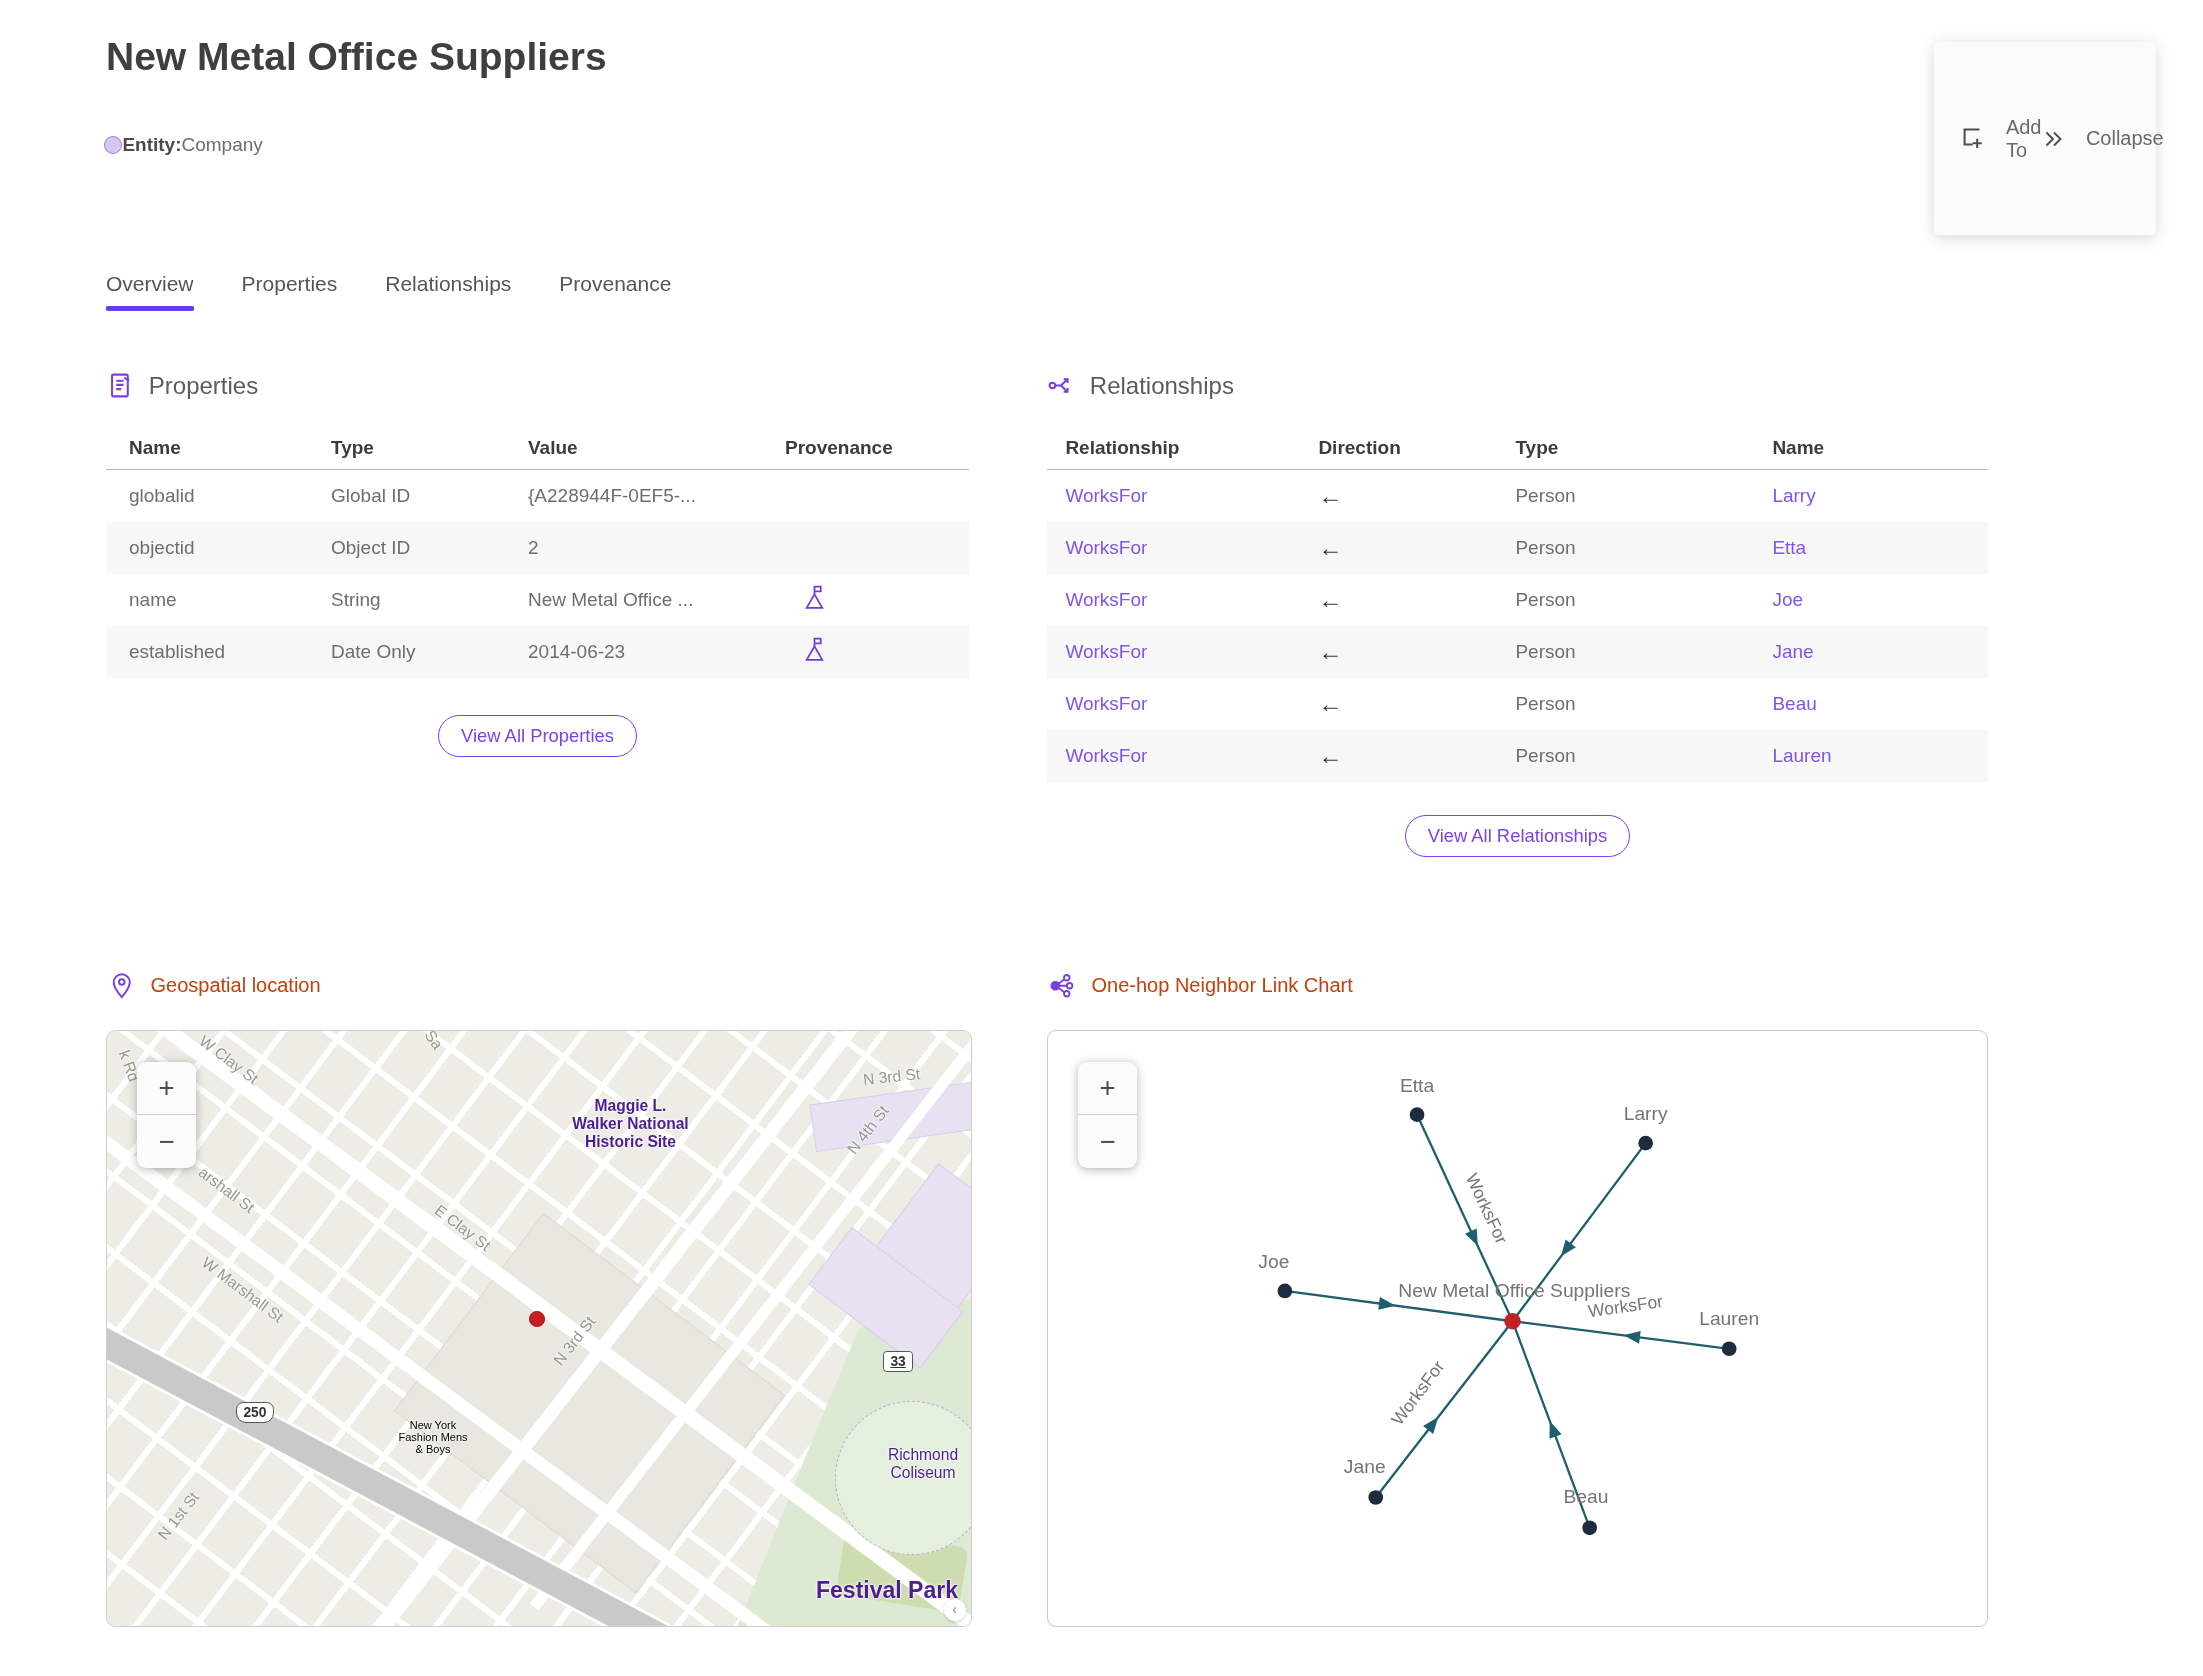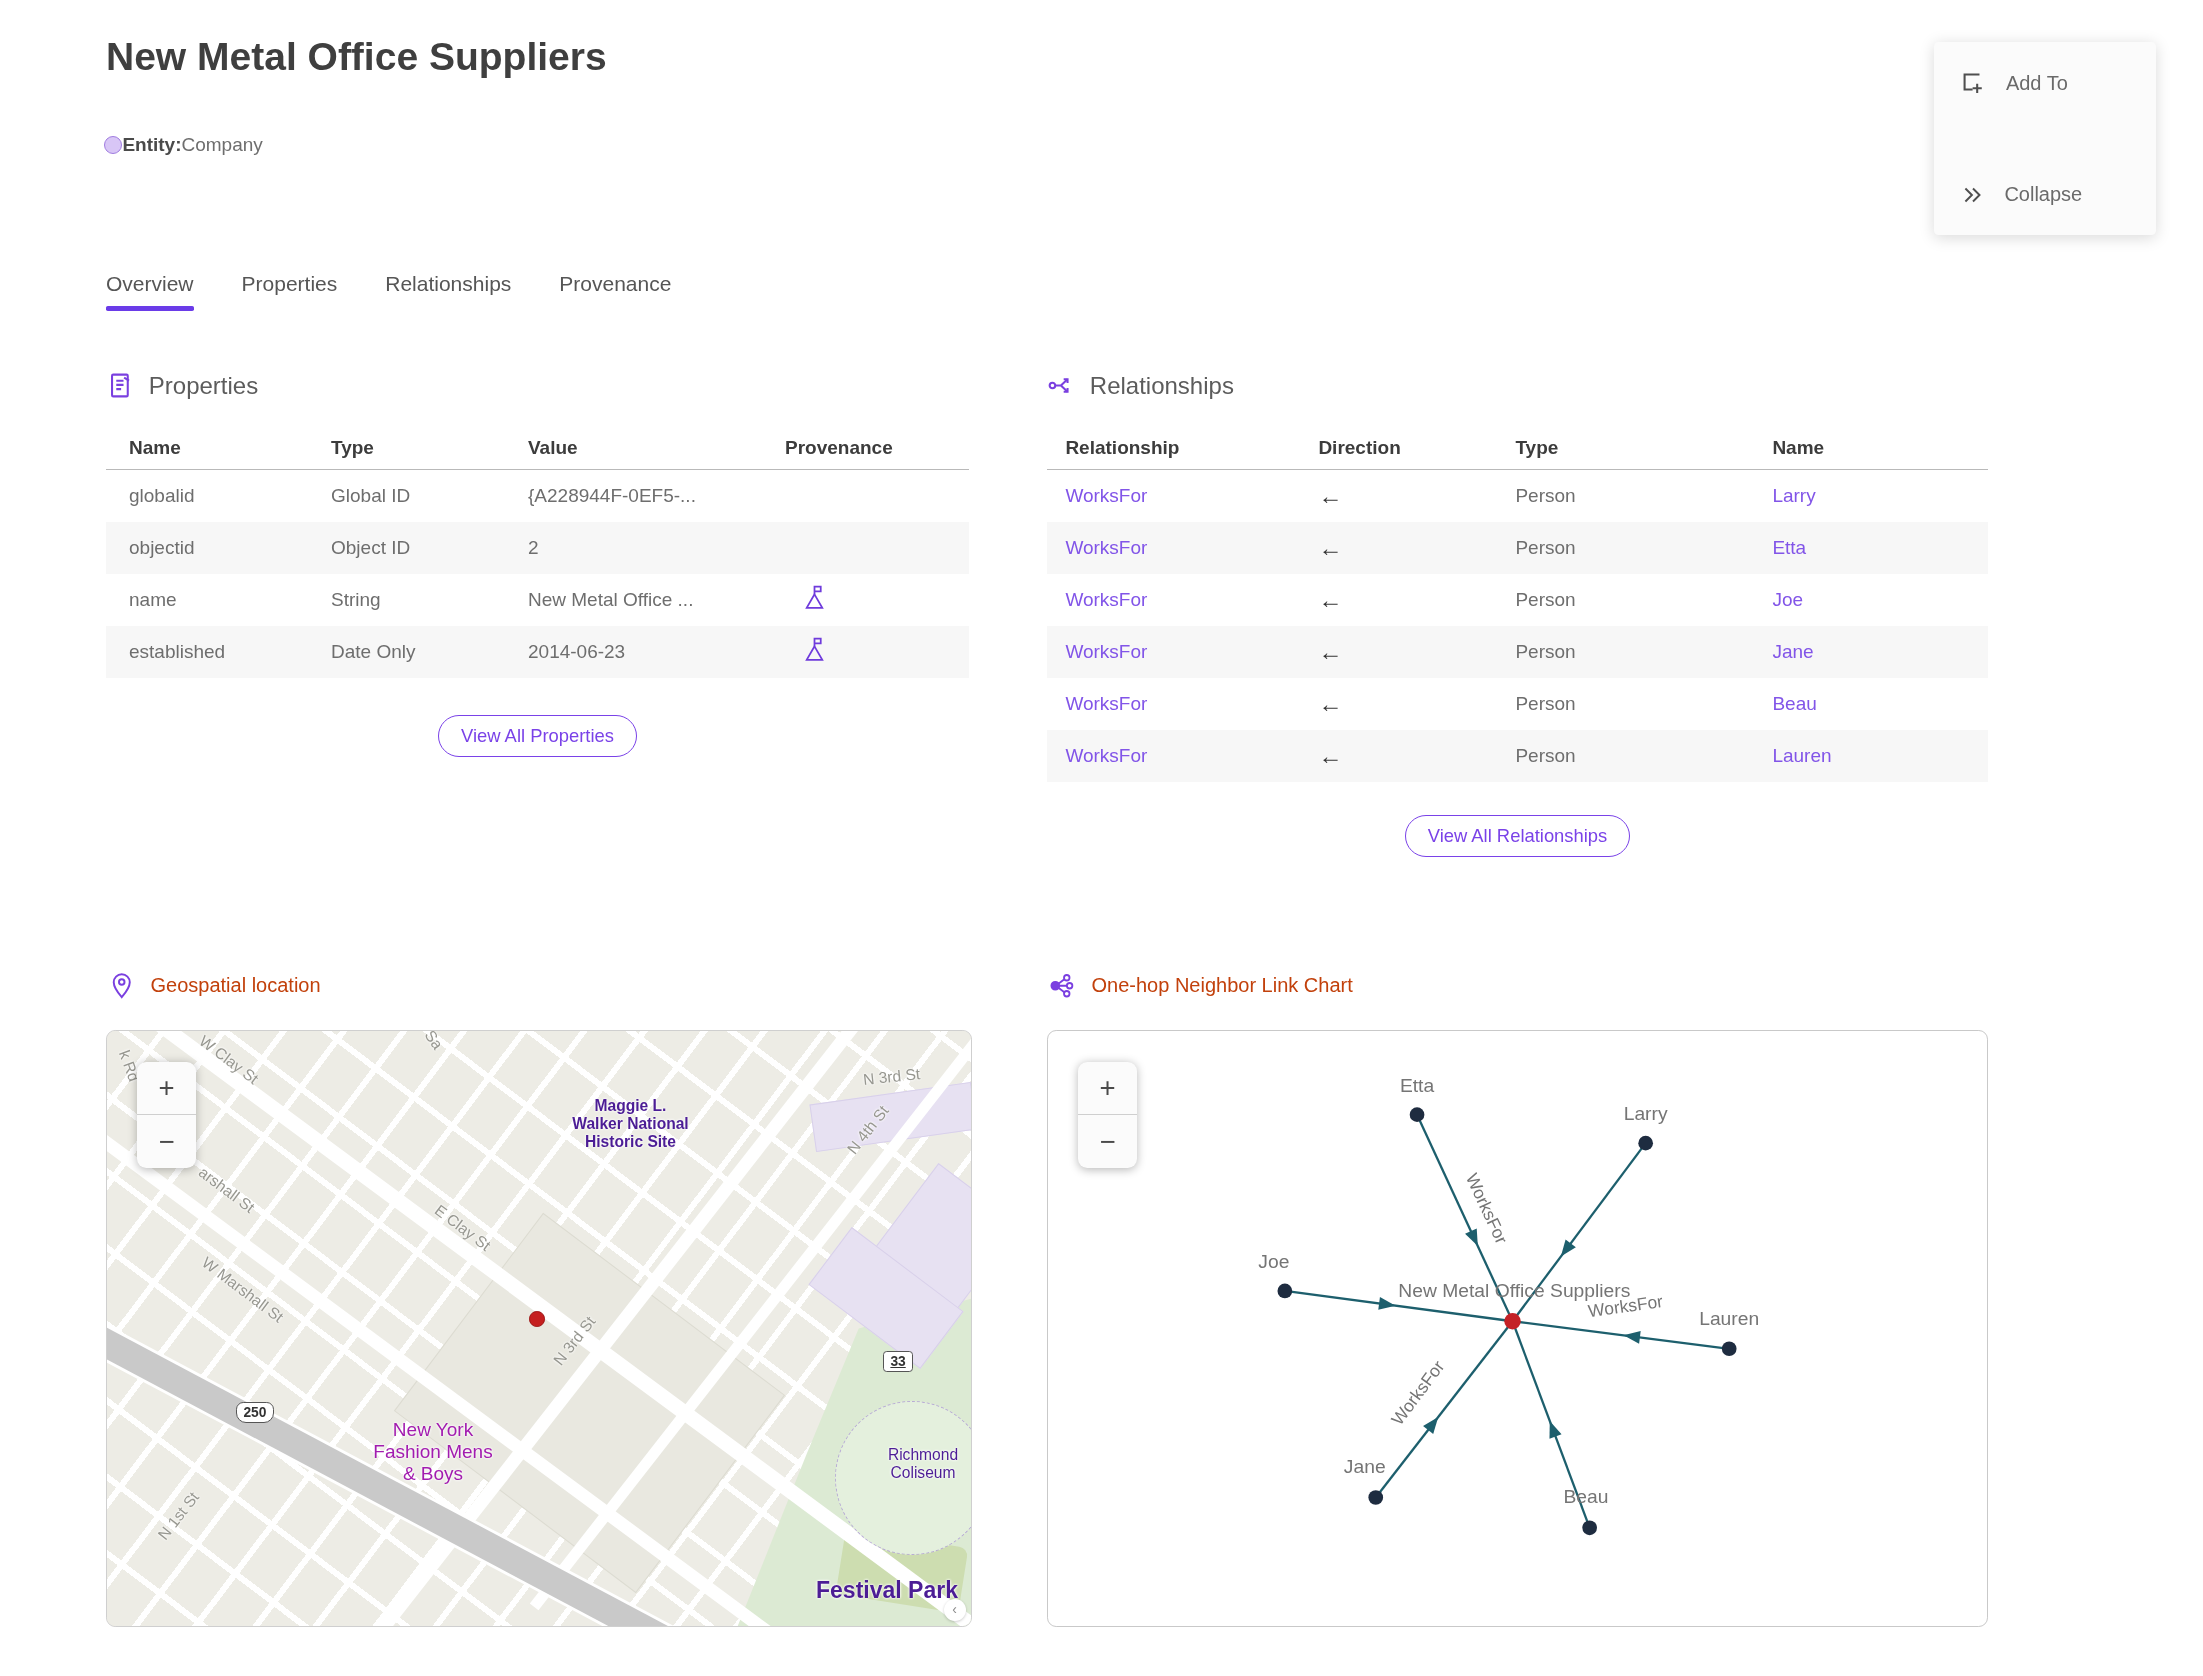--- a/index.html
+++ b/index.html
@@ -13,21 +13,21 @@
   
   .page-title { left:106px; top:35px; font-size:39px; font-weight:700; color:#3f3f3f; }
   .entity-row { left:104px; top:134px; display:flex; align-items:center; font-size:19px; }
   .entity-dot { width:18.4px; height:18.4px; border-radius:50%; background:#d8c6f6; border:1.8px solid #a07ce0; }
   .entity-label { font-weight:700; color:#4a4a4a; }
   .entity-type { color:#6e6e6e; }
 
   
   .actions-card { left:1934px; top:42px; width:222px; height:193px; background:#fbfbfb;
     border-radius:4.6px; box-shadow:0 2.8px 14.7px rgba(0,0,0,0.15); padding:27.5px 26px;
-    display:flex; flex-direction:column; justify-content:space-between; }
+    display:flex; flex-direction:row; justify-content:space-between; }
   .action-item { display:flex; align-items:center; gap:18.4px; font-size:20px; color:#6a6a6a; cursor:pointer; }
   .action-item svg { flex:0 0 auto; }
 
   
   .tabs { left:106px; top:272px; display:flex; gap:48px; font-size:21px; color:#565656; }
   .tab { position:relative; padding-bottom:14.7px; cursor:pointer; }
   .tab.active::after { content:""; position:absolute; left:0; right:0; bottom:0; height:4.6px;
     background:#6a3be8; border-radius:1.8px; }
 
   
@@ -83,21 +83,21 @@
   .lav { position:absolute; background:#e7e1f2; border:0.9px solid #d8d0ea; }
   .bigblk { position:absolute; left:331px; top:248px; width:303px; height:248px; background:#e9e8e0;
     border:0.9px solid #dcdbd1; transform:rotate(37deg); }
   .coliseum-circle { position:absolute; left:728px; top:370px; width:154px; height:154px;
     border:1.8px dashed #b8abd6; border-radius:50%; background:#e4f0dd; }
   .marker { position:absolute; left:422px; top:280px; width:15.6px; height:15.6px; border-radius:50%;
     background:#c51f1f; border:1.8px solid #9d1414; z-index:20; }
   .mlabel { position:absolute; font-size:15.6px; color:#979790; white-space:pre-line;
     text-shadow:0 0 2.8px #fff, 0 0 2.8px #fff; z-index:15; }
   .mlabel.green { color:#4c1d95; text-align:center; }
-  .mlabel.poi { color:#a21caf; text-align:center; font-size:19px; }
+  .mlabel.poi { color:#000000; text-align:center; font-size:11px; }
   .shield { position:absolute; background:#fff; border:1.8px solid #555; color:#333; font-size:13.8px;
     font-weight:700; padding:1.8px 6.4px; z-index:16; }
   .shield.us { border-radius:7.3px 7.3px 10px 10px; }
   .shield.sq { border-radius:3.7px;text-decoration:underline; }
   .attrib { position:absolute; right:5.5px; bottom:5.5px; width:22px; height:22px; border-radius:50%;
     background:#ffffff; color:#8a8a8a; display:flex; align-items:center; justify-content:center;
     font-size:13.8px; z-index:25; box-shadow:0 0.9px 2.8px rgba(0,0,0,.2); }
 
   
   .chart-card svg { font-family:"Liberation Sans", sans-serif; }

